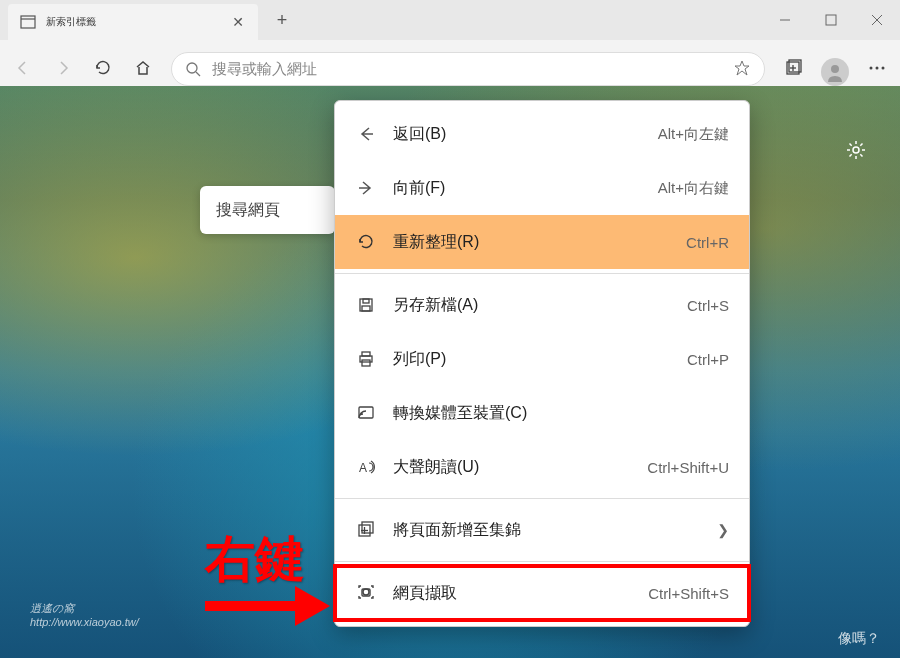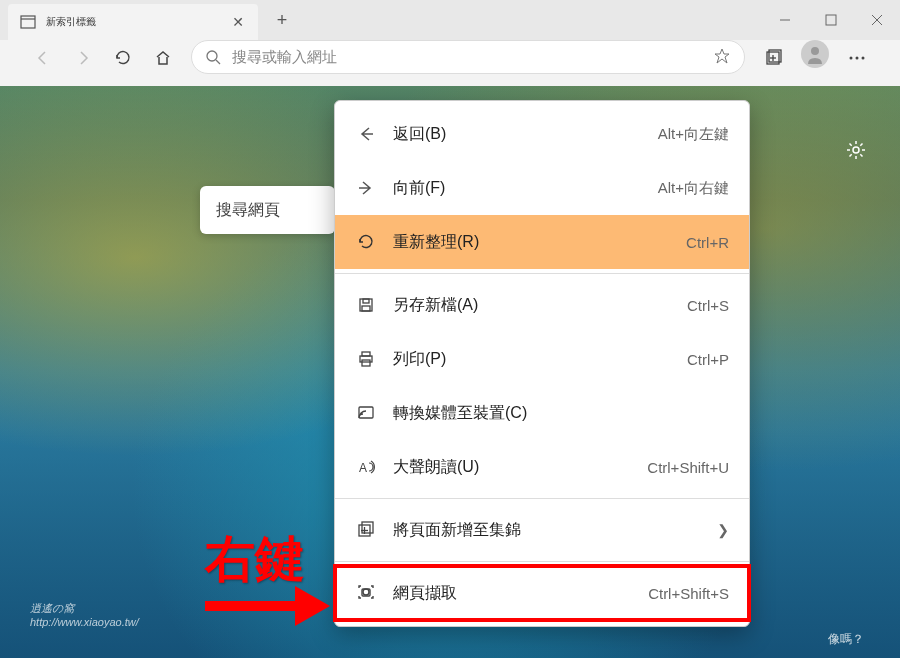--- a/index.html
+++ b/index.html
@@ -9,21 +9,21 @@
     .titlebar { height: 40px; background: #e8e8e8; display: flex; align-items: center; position: relative; }
     .tab { display: flex; align-items: center; height: 36px; background: #f3f3f3; margin-left: 8px; margin-top: 4px; padding: 0 12px; min-width: 250px; border-radius: 4px 4px 0 0; gap: 10px; }
     .tab-icon { width: 16px; height: 16px; display: flex; align-items: center; justify-content: center; }
     .tab-title { flex: 1; font-size: 10px; color: #333; }
     .tab-close { width: 16px; height: 16px; display: flex; align-items: center; justify-content: center; color: #555; font-size: 14px; cursor: pointer; }
     .new-tab { width: 32px; height: 32px; margin-left: 8px; display: flex; align-items: center; justify-content: center; color: #555; font-size: 18px; cursor: pointer; }
     .window-controls { position: absolute; right: 0; top: 0; display: flex; height: 40px; }
     .win-btn { width: 46px; height: 40px; display: flex; align-items: center; justify-content: center; color: #666; cursor: pointer; }
     
     
-    .toolbar { height: 46px; background: #f3f3f3; display: flex; align-items: flex-start; padding: 0 25px; gap: 4px; }
+    .toolbar { height: 46px; background: #f3f3f3; display: flex; align-items: flex-end; padding: 0 5px; gap: 4px; }
     .nav-btn { width: 36px; height: 36px; display: flex; align-items: center; justify-content: center; color: #888; cursor: pointer; border-radius: 4px; }
     .nav-btn.enabled { color: #444; }
     .addressbar { flex: 1; height: 34px; background: #fff; border-radius: 17px; display: flex; align-items: center; padding: 0 12px; margin: 0 6px; border: 1px solid #ddd; }
     .addr-icon { width: 18px; height: 18px; display: flex; align-items: center; justify-content: center; color: #666; margin-right: 10px; }
     .addr-text { flex: 1; font-size: 15px; color: #888; }
     .addr-star { width: 18px; height: 18px; color: #666; }
     .toolbar-btn { width: 36px; height: 36px; display: flex; align-items: center; justify-content: center; color: #444; cursor: pointer; }
     .avatar { width: 28px; height: 28px; border-radius: 50%; background: #ccc; display: flex; align-items: center; justify-content: center; margin: 0 6px; }
     
     
@@ -49,21 +49,21 @@
     .menu-shortcut { font-size: 15px; color: #666; }
     .menu-arrow { color: #666; font-size: 14px; }
     .menu-sep { height: 1px; background: #ddd; margin: 4px 0; }
     .menu-highlight { outline: 4px solid #ff0000; outline-offset: -2px; }
     
     
     .annotation-text { position: absolute; left: 205px; top: 440px; font-size: 50px; font-weight: bold; color: #ff0000; text-shadow: 1px 1px 2px rgba(0,0,0,0.3); }
     .annotation-arrow { position: absolute; left: 195px; top: 490px; width: 140px; height: 60px; }
     
     .watermark { position: absolute; left: 30px; bottom: 30px; color: rgba(255,255,255,0.7); font-size: 11px; font-style: italic; }
-    .bottom-text { position: absolute; right: 36px; bottom: 10px; color: rgba(255,255,255,0.8); font-size: 12px; }
+    .bottom-text { position: absolute; right: 20px; bottom: 10px; color: rgba(255,255,255,0.8); font-size: 14px; }
     
     svg { display: block; }
   </style>
 </head>
 <body>
 
 <div class="titlebar">
   <div class="tab">
     <span class="tab-icon">
       <svg width="16" height="16" viewBox="0 0 16 16">

